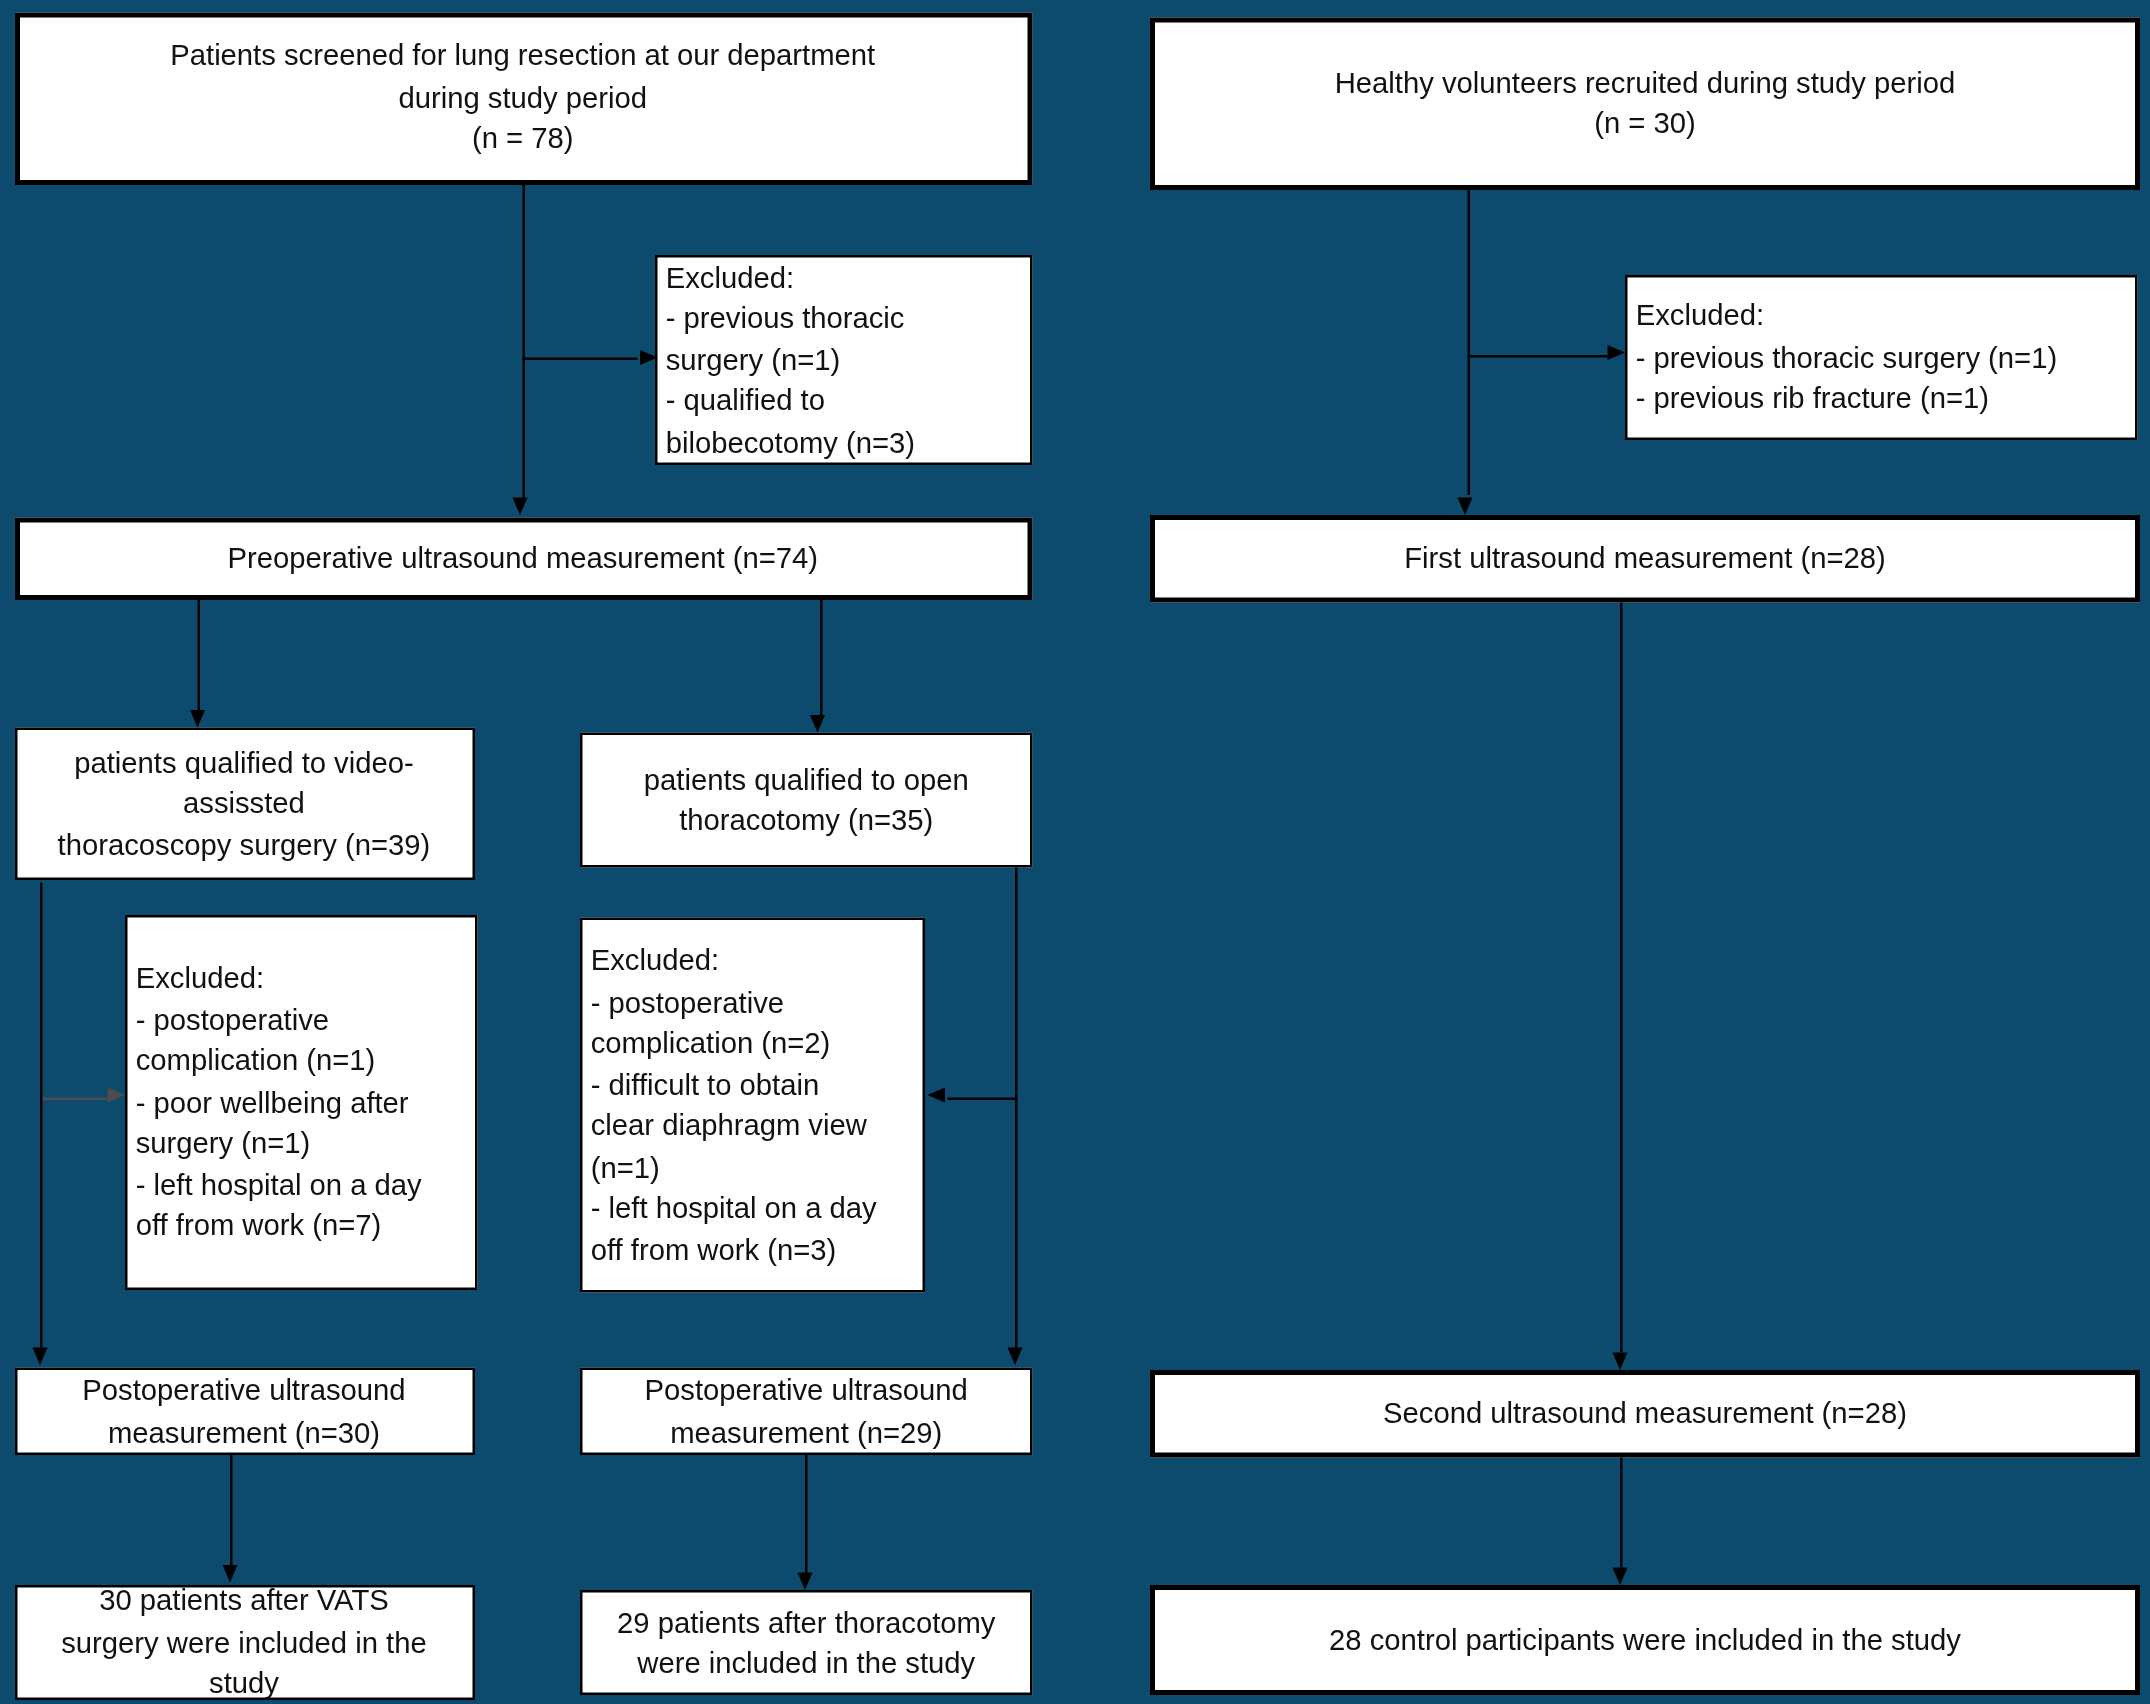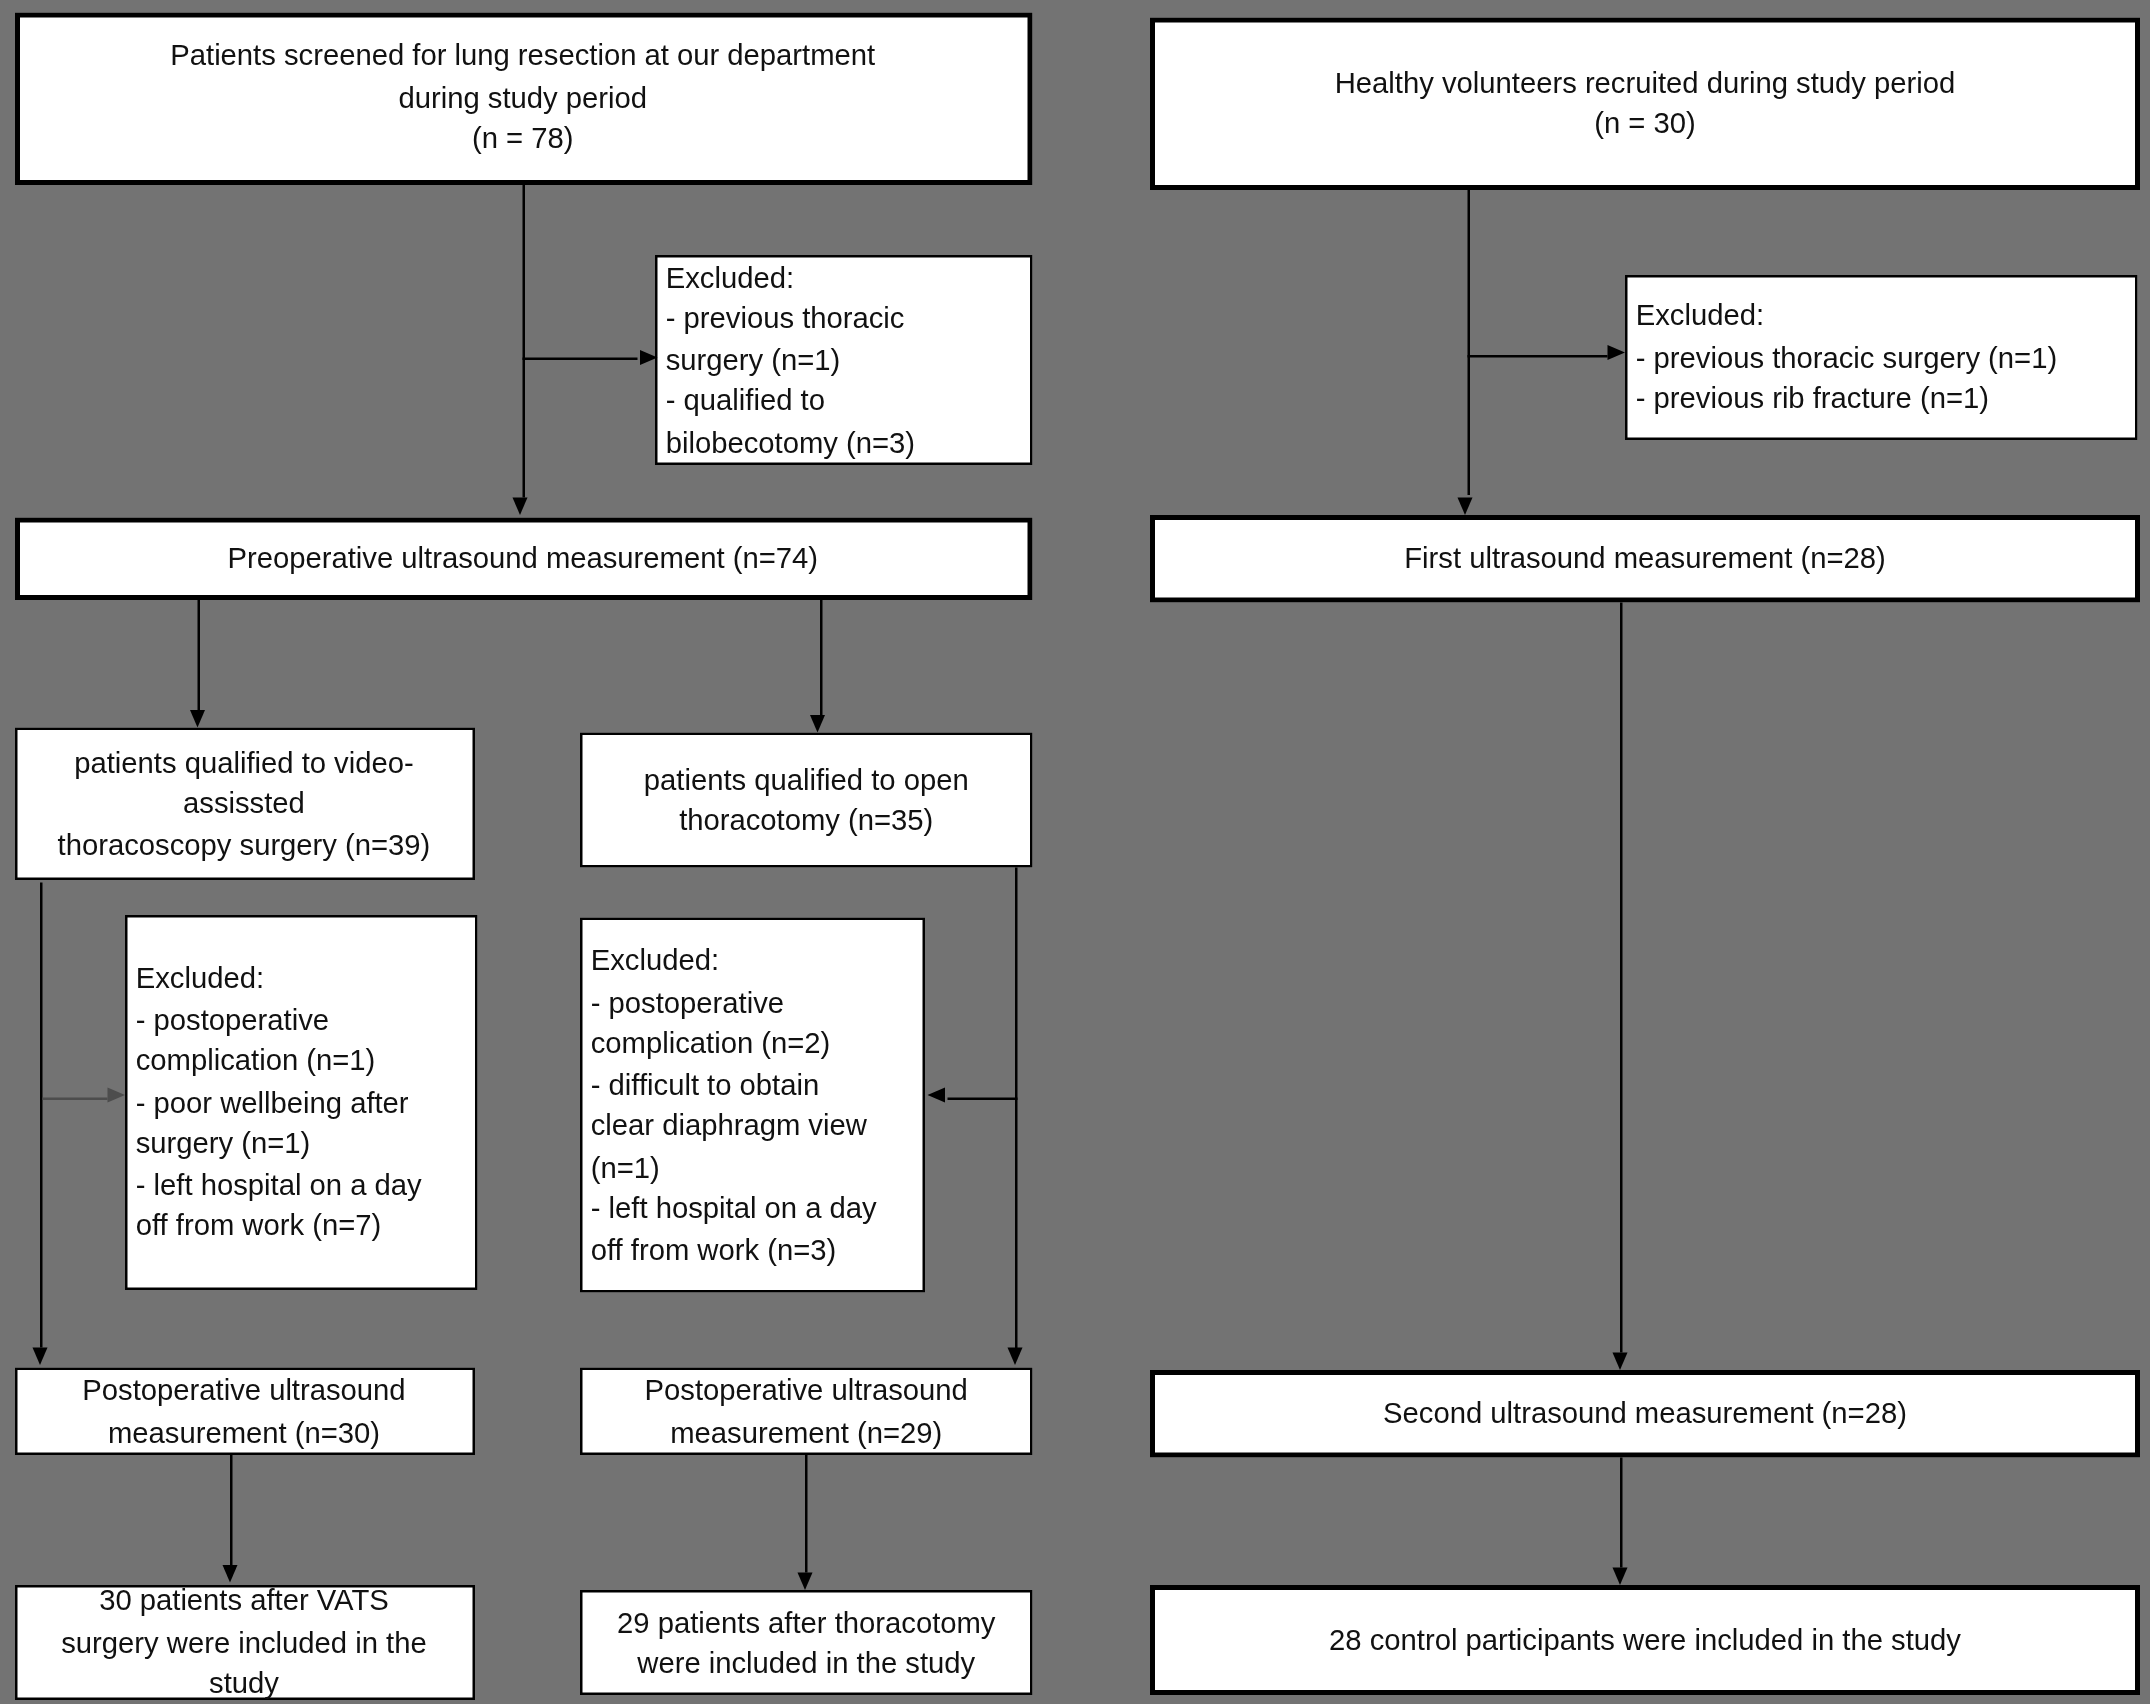--- a/index.html
+++ b/index.html
@@ -1,20 +1,20 @@
 <!DOCTYPE html>
 <html style="font-size:9px"><head>
 <meta charset="utf-8">
 <style>
   html, body { margin: 0; padding: 0; background: #ffffff; }
   .viewport {
     position: relative;
     width: 2151px;
     height: 1704px;
-    background: #737373;
+    background: #0c4a6e;
     overflow: hidden;
   }
   .stage {
     position: absolute;
     left: 0; top: 0;
     width: 860px;
     height: 682px;
     transform: scale(2.5);
     transform-origin: 0 0;
     font-family: "Liberation Sans", sans-serif;

